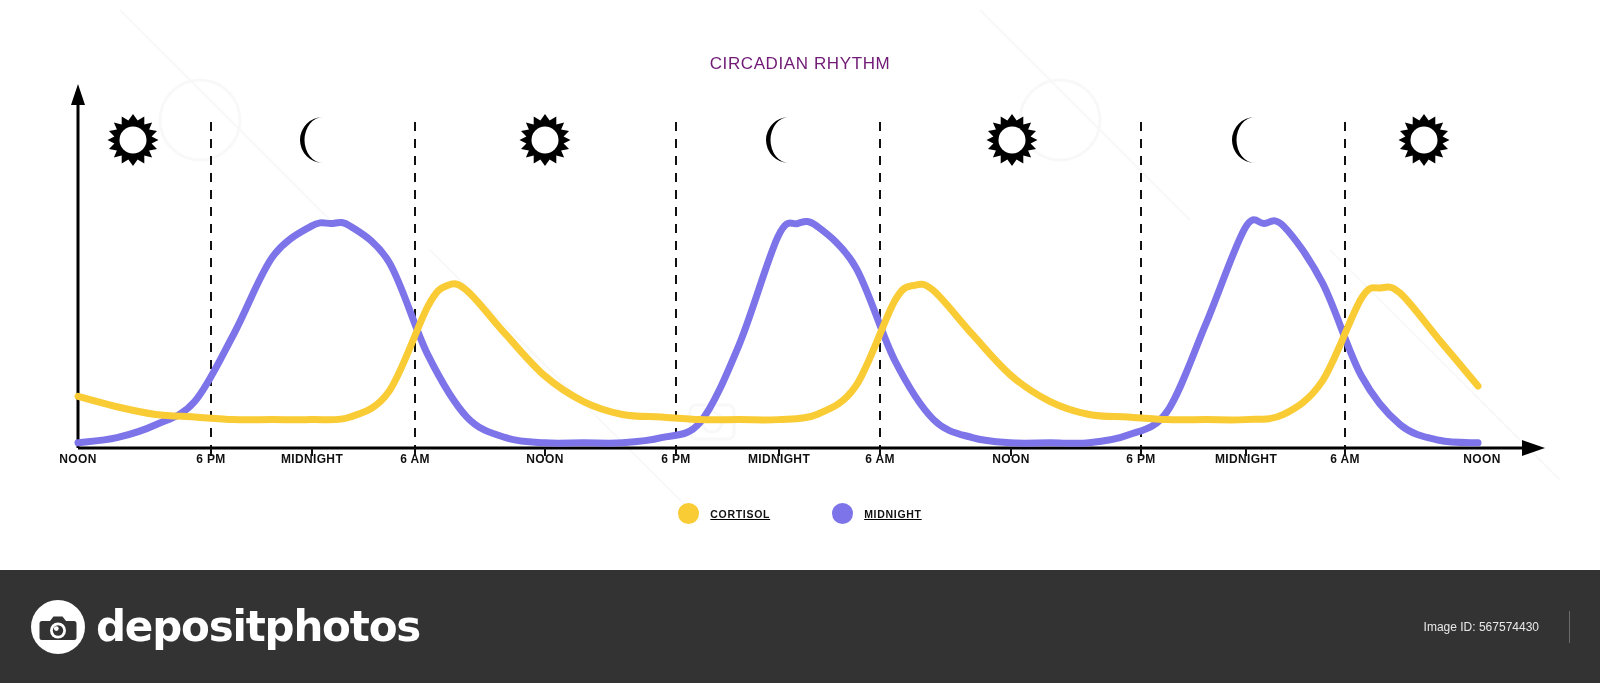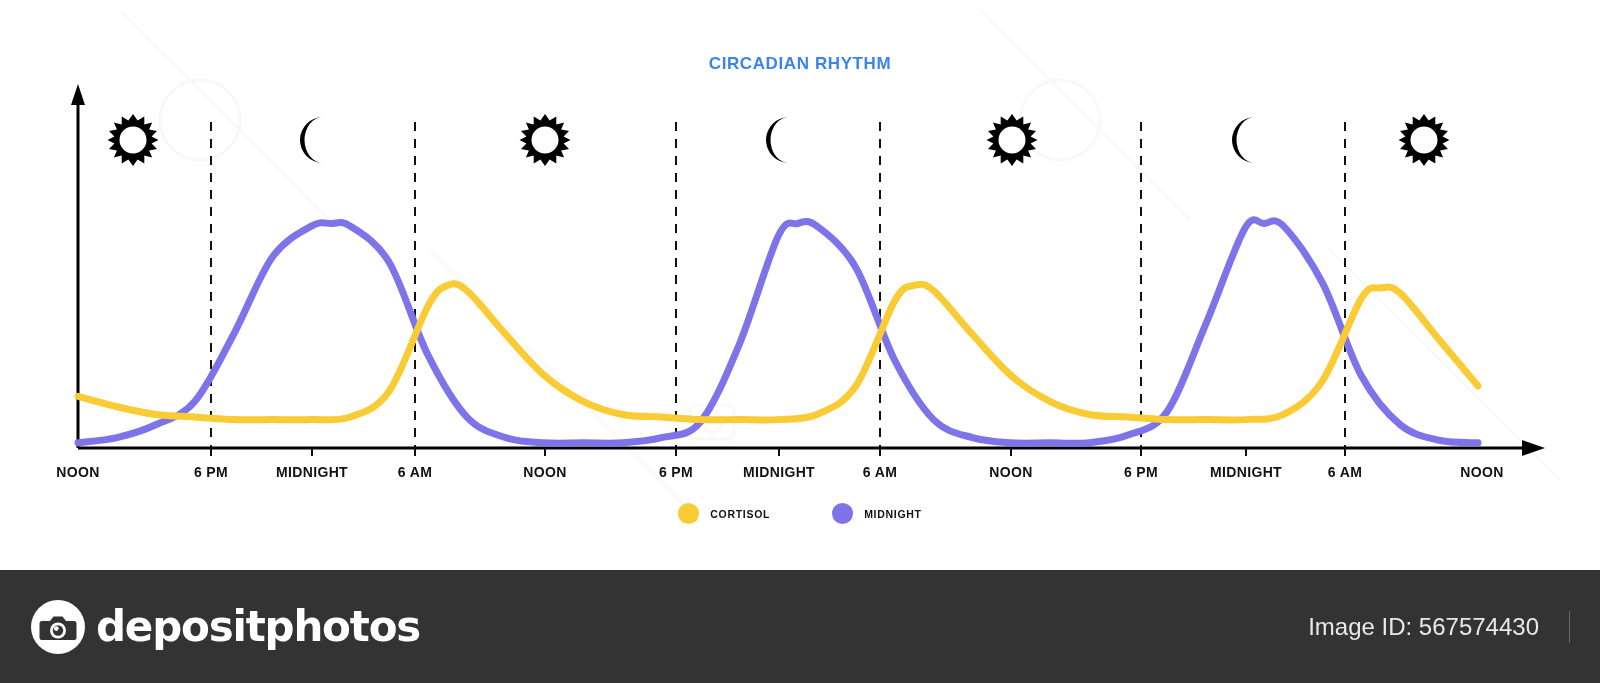--- a/index.html
+++ b/index.html
@@ -29,55 +29,56 @@
     height: 570px;
     background: #ffffff;
   }
   #chart-title {
     position: absolute;
     left: 0;
     top: 54px;
     width: 1600px;
     text-align: center;
     font-size: 17px;
-    font-weight: bold;
+    font-weight: normal;
     letter-spacing: 0.6px;
-    color: #3b82f6;
+    color: #701a75;
   }
   #plot-svg {
     position: absolute;
     left: 0;
     top: 0;
   }
   
   .tick-label {
     position: absolute;
-    font-size: 14px;
+    font-size: 12px;
     font-weight: bold;
     letter-spacing: 0.35px;
     color: #111111;
     transform: translateX(-50%);
     white-space: nowrap;
-    top: 464px;
+    top: 452px;
   }
   
   #legend {
     position: absolute;
     left: 0;
     top: 503px;
     width: 1600px;
     display: flex;
     justify-content: center;
     align-items: center;
     gap: 62px;
   }
   .legend-item {
     display: flex;
     align-items: center;
     gap: 11px;
+    text-decoration: underline;
   }
   .legend-swatch {
     width: 21px;
     height: 21px;
     border-radius: 50%;
     display: block;
   }
   .legend-text {
     font-size: 10.5px;
     font-weight: bold;
@@ -108,21 +109,21 @@
     font-size: 42px;
     font-weight: bold;
     letter-spacing: -1.2px;
     font-family: "DejaVu Sans", sans-serif;
   }
   #footer-right {
     display: flex;
     align-items: center;
     gap: 0px;
     color: #e8e8e8;
-    font-size: 24px;
+    font-size: 12px;
   }
   #footer-right .cell {
     padding: 0 30px;
     white-space: nowrap;
   }
   #footer-divider {
     width: 1px;
     height: 32px;
     background: #6a6a6a;
   }

